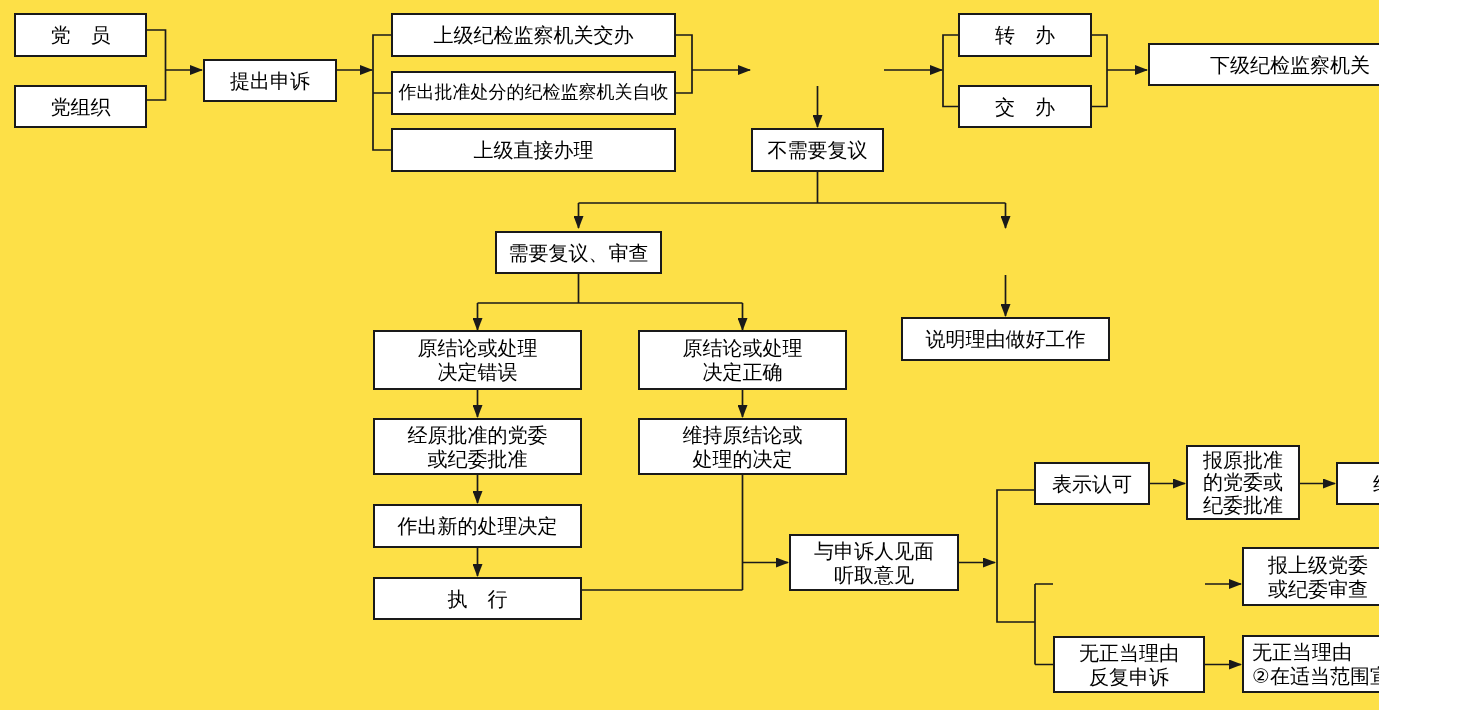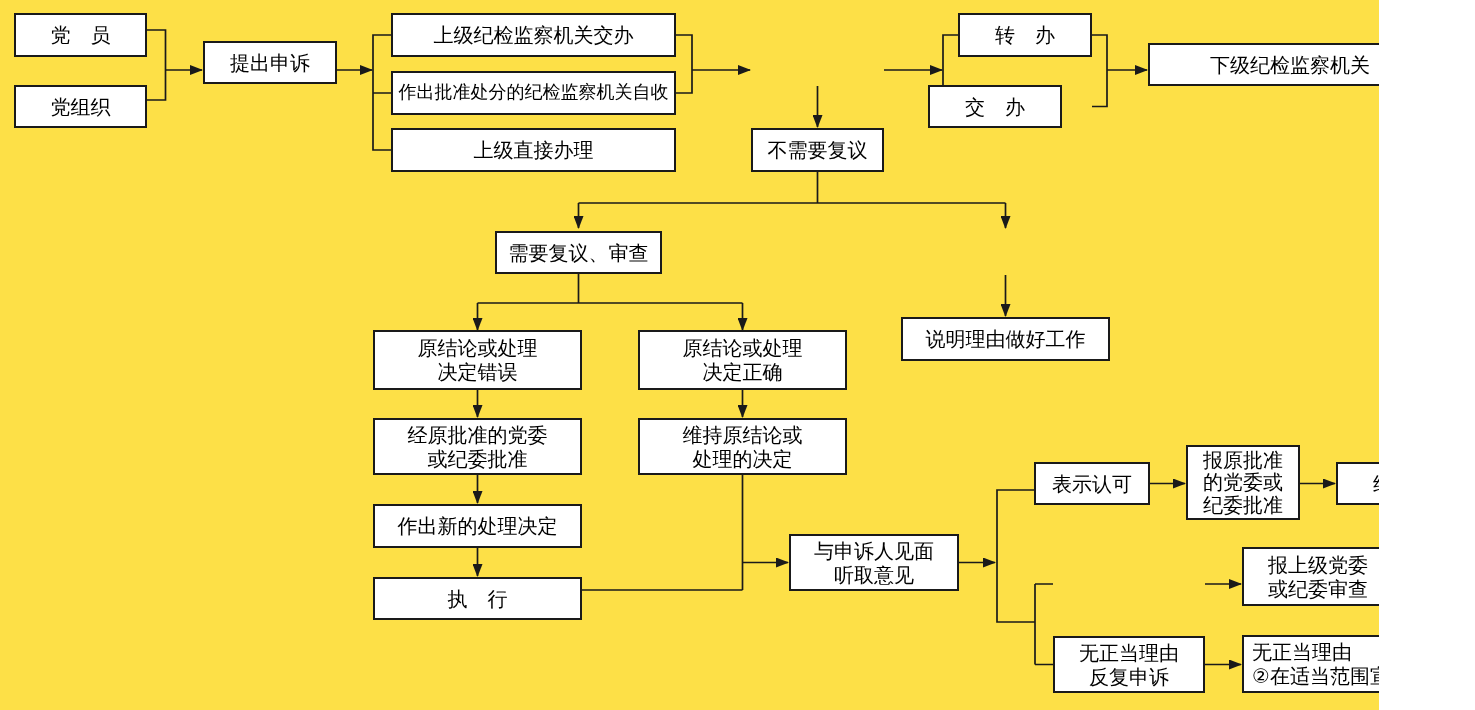--- a/index.html
+++ b/index.html
@@ -94,27 +94,27 @@
       <path d="M959,562.5 H995" marker-end="url(#arrow)"></path>
       <path d="M1150,483.5 H1185" marker-end="url(#arrow)"></path>
       <path d="M1300,483.5 H1335" marker-end="url(#arrow)"></path>
       <path d="M1205,584 H1241" marker-end="url(#arrow)"></path>
       <path d="M1205,664.5 H1241" marker-end="url(#arrow)"></path>
     </g>
   </svg>
 
   <div class="node" style="left:14px;   top:13px;  width:133px; height:44px">党　员</div>
   <div class="node" style="left:14px;   top:85px;  width:133px; height:43px">党组织</div>
-  <div class="node" style="left:203px;  top:41px;  width:134px; height:43px">提出申诉</div>
+  <div class="node" style="left:203px;  top:59px;  width:134px; height:43px">提出申诉</div>
   <div class="node" style="left:391px;  top:13px;  width:285px; height:44px">上级纪检监察机关交办</div>
   <div class="node small" style="left:391px; top:71px; width:285px; height:44px">作出批准处分的纪检监察机关自收</div>
   <div class="node" style="left:391px;  top:128px; width:285px; height:44px">上级直接办理</div>
   <div class="node" style="left:751px;  top:128px; width:133px; height:44px">不需要复议</div>
   <div class="node" style="left:958px;  top:13px;  width:134px; height:44px">转　办</div>
-  <div class="node" style="left:928px;  top:85px;  width:134px; height:43px">交　办</div>
+  <div class="node" style="left:958px;  top:85px;  width:134px; height:43px">交　办</div>
   <div class="node" style="left:1148px; top:43px;  width:284px; height:43px">下级纪检监察机关</div>
   <div class="node" style="left:495px;  top:231px; width:167px; height:43px">需要复议、审查</div>
   <div class="node" style="left:901px;  top:317px; width:209px; height:44px">说明理由做好工作</div>
   <div class="node" style="left:373px;  top:330px; width:209px; height:60px">原结论或处理
 决定错误</div>
   <div class="node" style="left:638px;  top:330px; width:209px; height:60px">原结论或处理
 决定正确</div>
   <div class="node" style="left:373px;  top:418px; width:209px; height:57px">经原批准的党委
 或纪委批准</div>
   <div class="node" style="left:638px;  top:418px; width:209px; height:57px">维持原结论或

